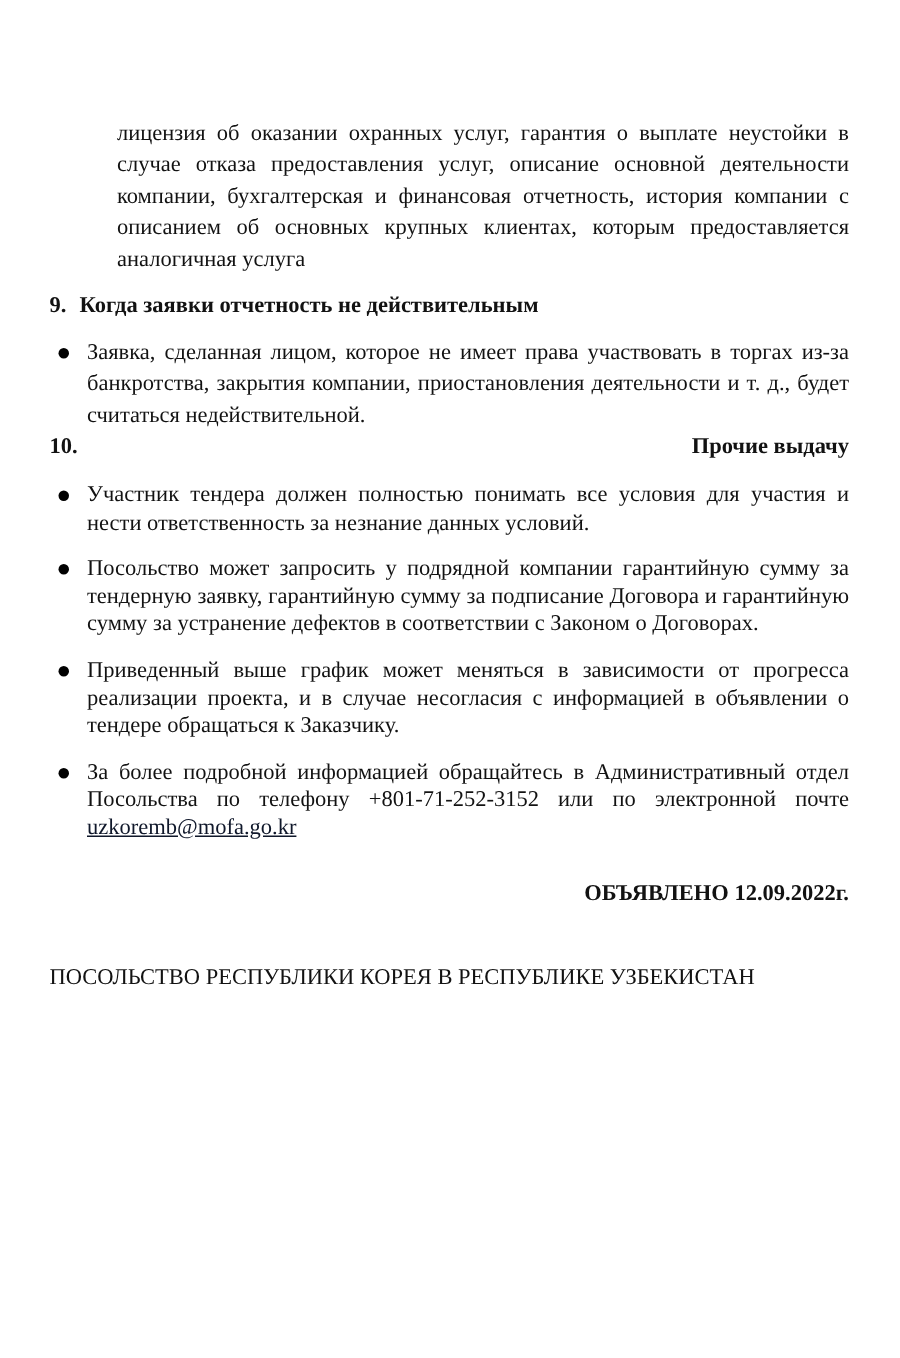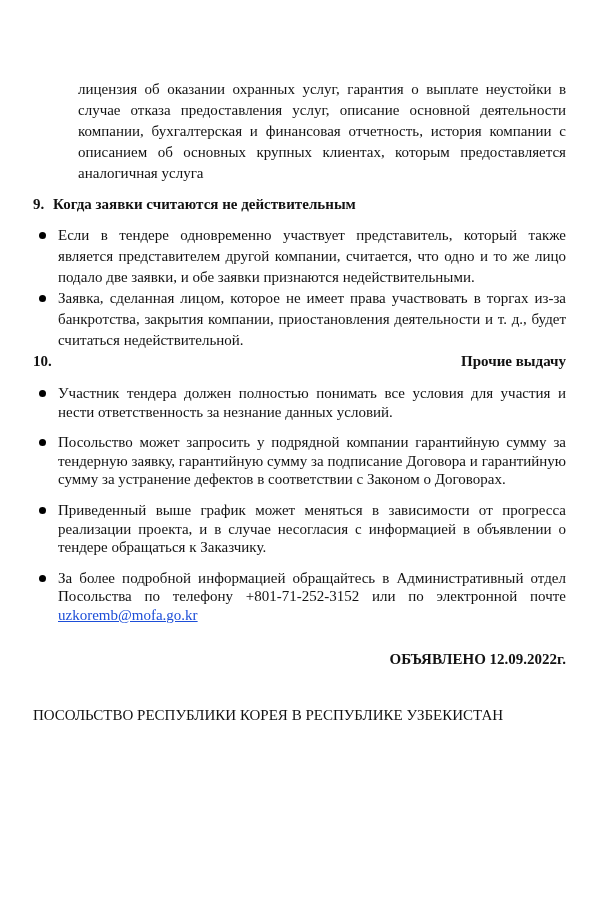--- a/index.html
+++ b/index.html
@@ -81,28 +81,24 @@
 </style>
 </head>
 <body>
 
 <div class="page">
 
   <p class="intro">лицензия об оказании охранных услуг, гарантия о выплате неустойки в случае отказа предоставления услуг, описание основной деятельности компании, бухгалтерская и финансовая отчетность, история компании с описанием об основных крупных клиентах, которым предоставляется аналогичная услуга</p>
 
   <div class="sec-head h9">
     <span class="sec-num">9.</span>
-    <span class="sec-title">Когда заявки считаются не действительным</span>
+    <span class="sec-title">Когда заявки отчетность не действительным</span>
   </div>
 
   <ul class="blist lh21">
-    <li>
-      <span class="bullet"></span>
-      <span class="li-text">Если в тендере одновременно участвует представитель, который также является представителем другой компании, считается, что одно и то же лицо подало две заявки, и обе заявки признаются недействительными.</span>
-    </li>
     <li>
       <span class="bullet"></span>
       <span class="li-text">Заявка, сделанная лицом, которое не имеет права участвовать в торгах из-за банкротства, закрытия компании, приостановления деятельности и т. д., будет считаться недействительной.</span>
     </li>
   </ul>
 
   <div class="sec-head h10">
     <span class="sec-num">10.</span>
     <span class="sec-title">Прочие выдачу</span>
   </div>
@@ -115,21 +111,21 @@
     <li>
       <span class="bullet"></span>
       <span class="li-text">Посольство может запросить у подрядной компании гарантийную сумму за тендерную заявку, гарантийную сумму за подписание Договора и гарантийную сумму за устранение дефектов в соответствии с Законом о Договорах.</span>
     </li>
     <li>
       <span class="bullet"></span>
       <span class="li-text">Приведенный выше график может меняться в зависимости от прогресса реализации проекта, и в случае несогласия с информацией в объявлении о тендере обращаться к Заказчику.</span>
     </li>
     <li>
       <span class="bullet"></span>
-      <span class="li-text"><span>За более подробной информацией обращайтесь в Административный отдел Посольства по телефону +801-71-252-3152 или по электронной почте </span><a class="email" style="color: #1d4ed8;">uzkoremb@mofa.go.kr</a></span>
+      <span class="li-text"><span>За более подробной информацией обращайтесь в Административный отдел Посольства по телефону +801-71-252-3152 или по электронной почте </span><a class="email" style="color: #0f172a;">uzkoremb@mofa.go.kr</a></span>
     </li>
   </ul>
 
   <p class="announce">ОБЪЯВЛЕНО 12.09.2022г.</p>
 
   <p class="footer-line">ПОСОЛЬСТВО РЕСПУБЛИКИ КОРЕЯ В РЕСПУБЛИКЕ УЗБЕКИСТАН</p>
 
 </div>
 
 </body></html>

